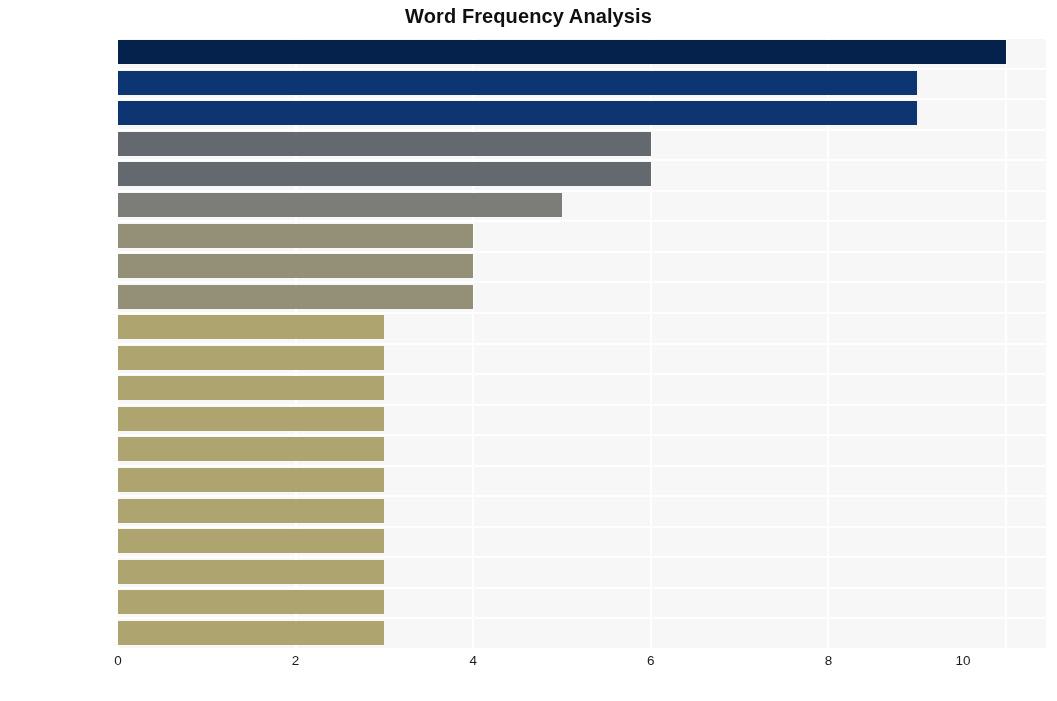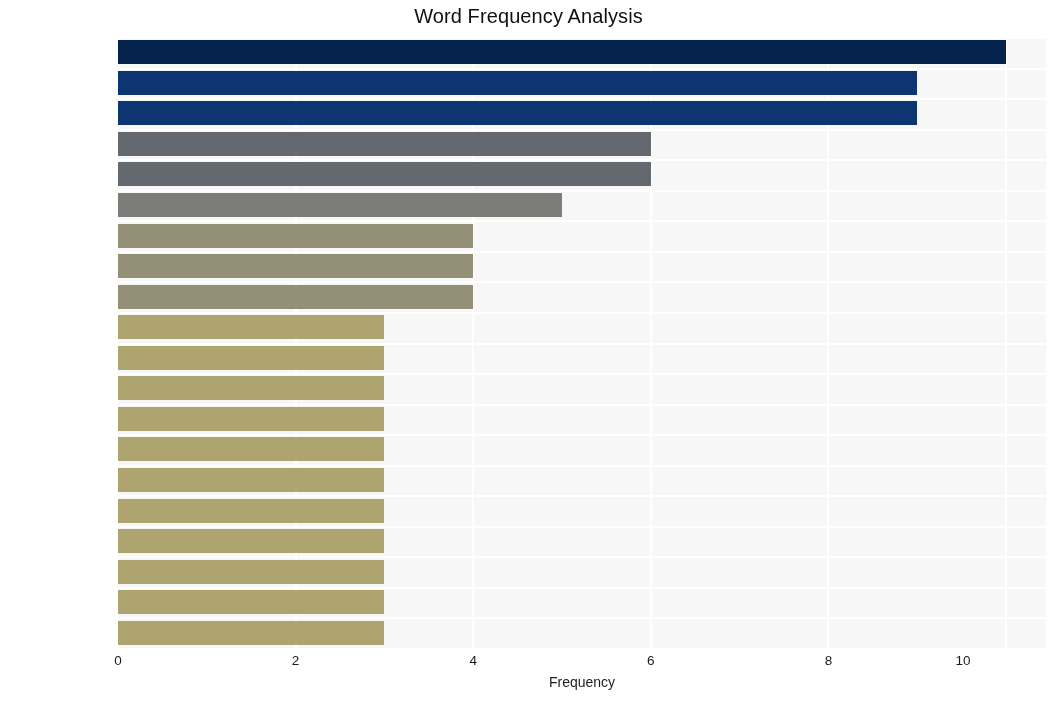--- a/index.html
+++ b/index.html
@@ -21,21 +21,21 @@
     background: #ffffff;
   }
 
   #chart-title {
     position: absolute;
     left: 0;
     top: 5px;
     width: 1057px;
     text-align: center;
     font-size: 20px;
-    font-weight: normal;
+    font-weight: bold;
     color: #101010;
     letter-spacing: 0.1px;
   }
 
   
   #plot-area {
     position: absolute;
     left: 118px;
     top: 37px;
     width: 928px;
@@ -197,15 +197,14 @@
   <div id="ytick-layer"></div>
   <div id="xtick-layer">
       <div class="xtick" style="left: 118px;">0</div>
       <div class="xtick" style="left: 295.608px;">2</div>
       <div class="xtick" style="left: 473.215px;">4</div>
       <div class="xtick" style="left: 650.823px;">6</div>
       <div class="xtick" style="left: 828.431px;">8</div>
       <div class="xtick" style="left: 963px;">10</div>
     </div>
 
-  <div id="xaxis-label">Frequency</div>
 
 </div>
 
 </body></html>

